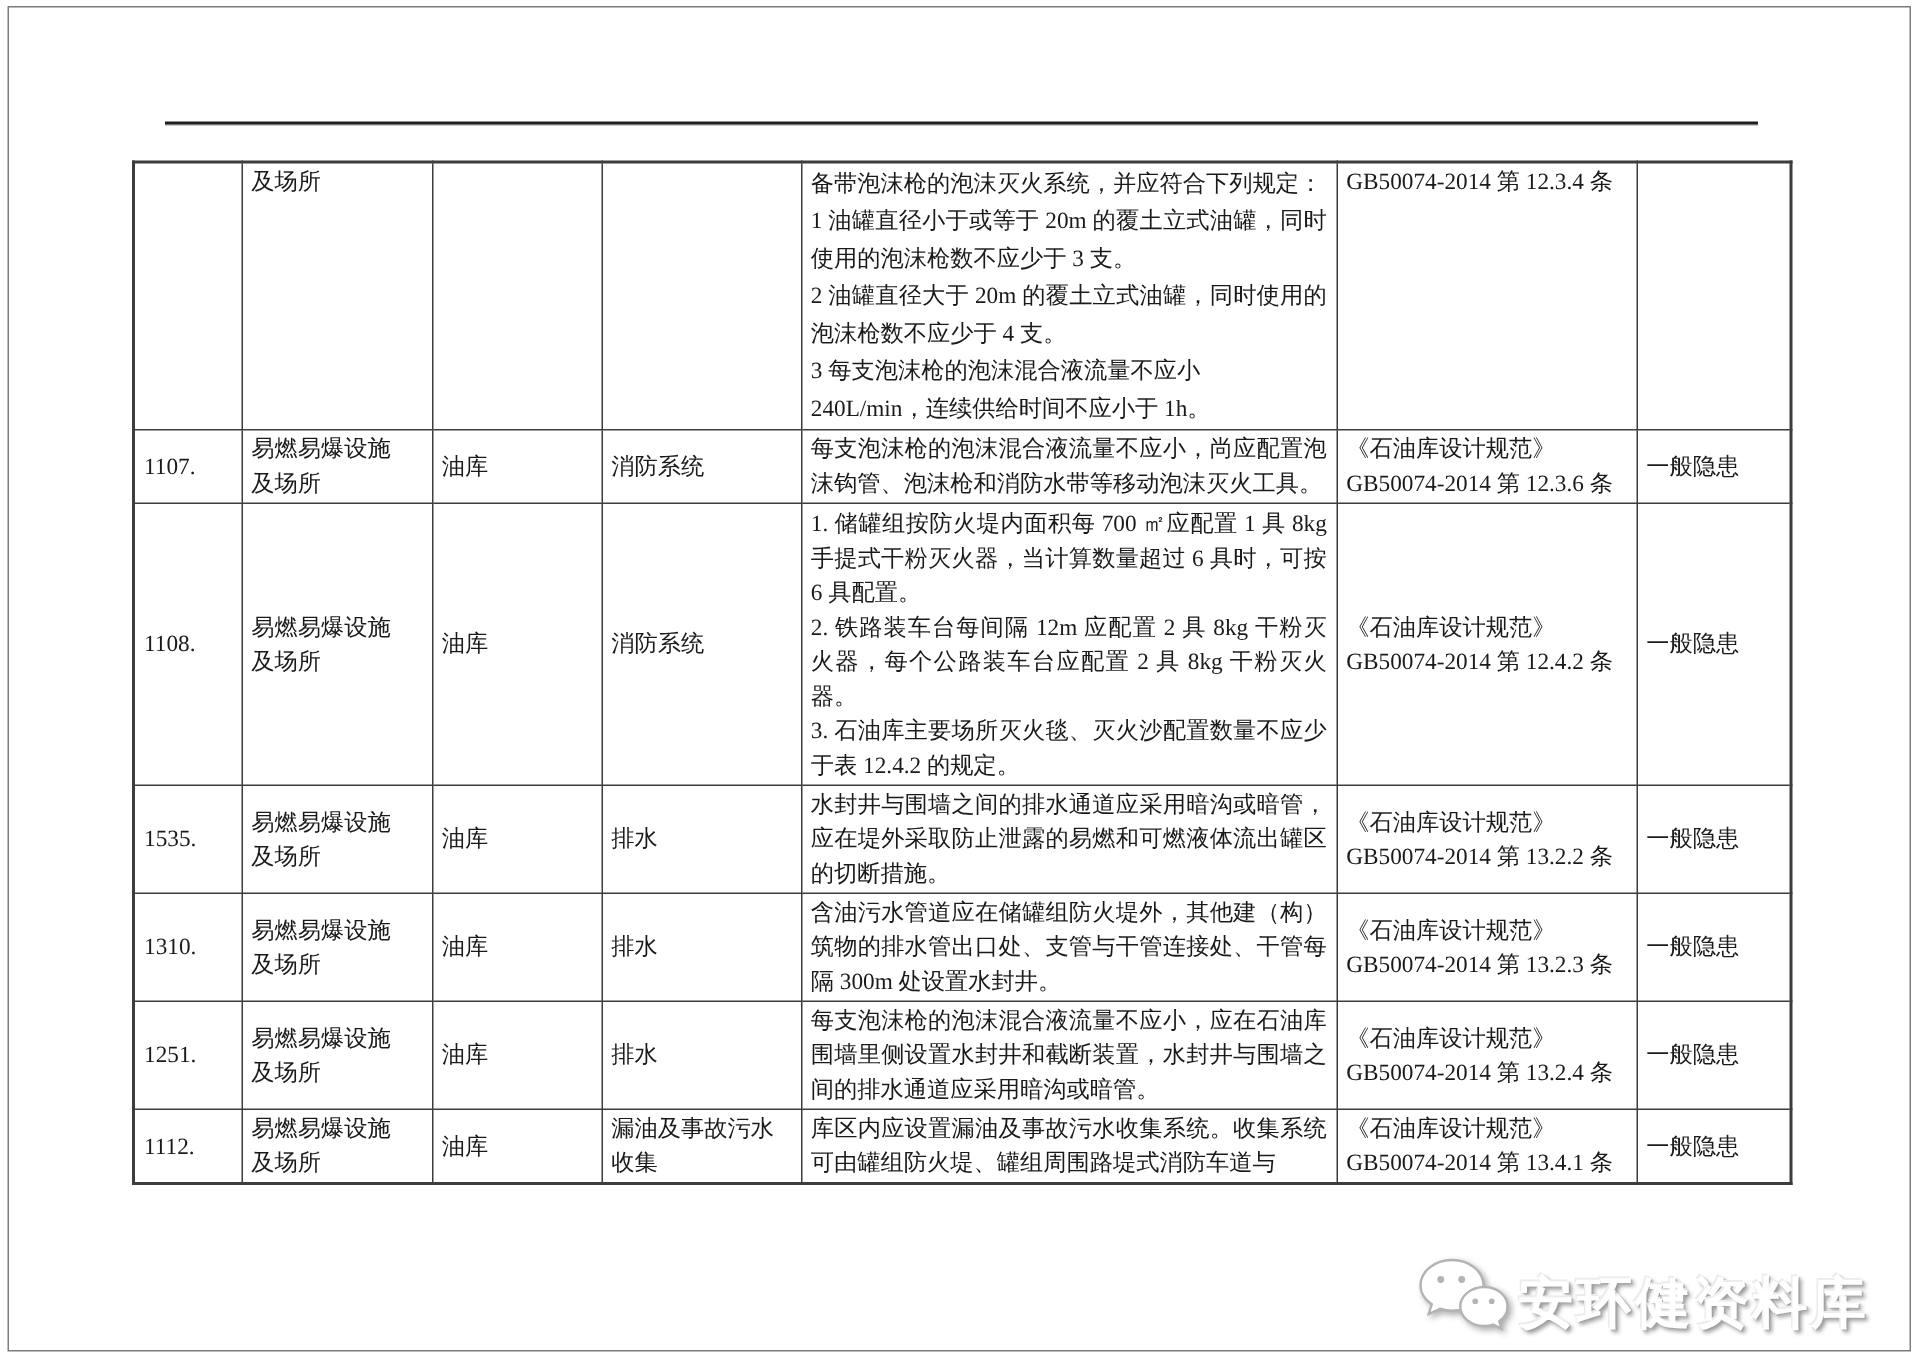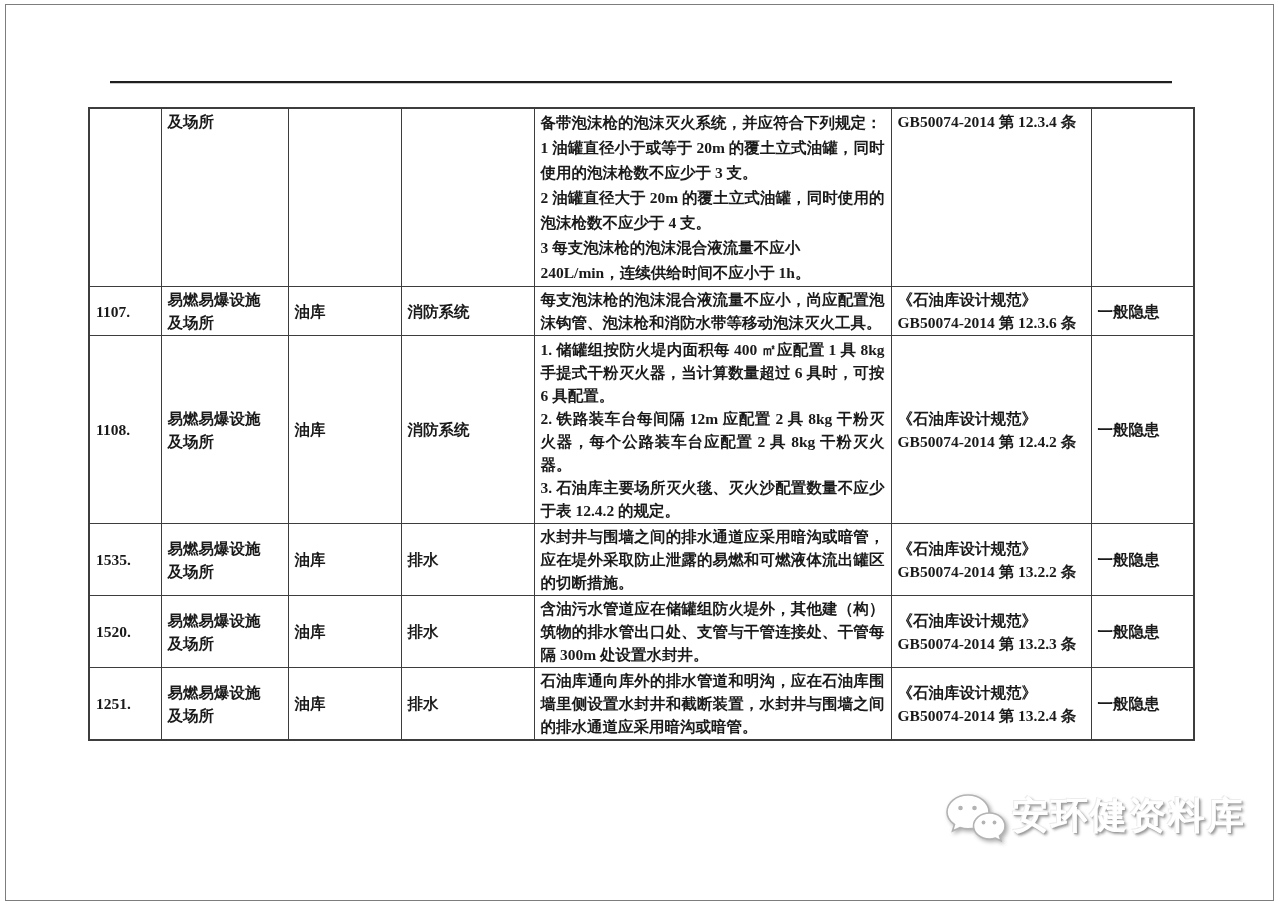--- a/index.html
+++ b/index.html
@@ -23,37 +23,37 @@
   }
   table.grid td{
     border:1px solid #3d3d3d;
     padding:1px 6px;
     vertical-align:middle;
     white-space:pre-line;
     font-size:15.5px;
     line-height:23px;
     overflow:hidden;
   }
-  table.grid{border:2px solid #3d3d3d;font-weight:bold;}
+  table.grid{border:2px solid #3d3d3d;}
   td.col-id{padding-left:8px;}
   td.col-desc{text-align:justify;}
   td.col-ref{font-size:15px;line-height:25px;padding-left:8px;margin-left:12px;}
   td.col-sev{}
   tr.row-cont td{vertical-align:top;}
   tr.row-cont td.col-desc{line-height:25px;}
   #grid tbody tr:nth-child(1){height:175px;}
   #grid tbody tr:nth-child(2){height:47px;}
   #grid tbody tr:nth-child(3){height:188px;}
   #grid tbody tr:nth-child(4){height:70px;}
   #grid tbody tr:nth-child(5){height:72px;}
   #grid tbody tr:nth-child(6){height:72px;}
   #grid tbody tr:nth-child(7){height:49px;}
   .watermark{
-    position:absolute;right:34px;top:791px;
-    display:flex;align-items:flex-start;gap:6px;
+    position:absolute;right:34px;top:836px;
+    display:flex;align-items:flex-end;gap:6px;
     user-select:none;
   }
   .watermark-text{
     font-size:37px;font-weight:bold;letter-spacing:2px;
     color:#ffffff;
     text-shadow:-1px -1px 0 #ececec, 2px 2px 3px #9b9b9b, 1px 1px 1px #b5b5b5;
     font-family:"Liberation Sans","DejaVu Sans",sans-serif;
   }
   .wechat-icon svg{
     filter:drop-shadow(2px 2px 2px #aaaaaa);
@@ -100,58 +100,70 @@
     <td class="col-ref">《石油库设计规范》
 GB50074-2014 第 12.3.6 条</td>
     <td class="col-sev">一般隐患</td>
   </tr>
       <tr>
     <td class="col-id">1108.</td>
     <td class="col-facility">易燃易爆设施
 及场所</td>
     <td class="col-area">油库</td>
     <td class="col-category">消防系统</td>
-    <td class="col-desc">1.  储罐组按防火堤内面积每 400 ㎡应配置 1 具 8kg 手提式干粉灭火器，当计算数量超过 6 具时，可按 6 具配置。
+    <td class="col-desc">1.  储罐组按防火堤内面积每 700 ㎡应配置 1 具 8kg 手提式干粉灭火器，当计算数量超过 6 具时，可按 6 具配置。
 2.  铁路装车台每间隔 12m 应配置 2 具 8kg 干粉灭火器，每个公路装车台应配置 2 具 8kg 干粉灭火器。
 3.  石油库主要场所灭火毯、灭火沙配置数量不应少于表 12.4.2 的规定。</td>
     <td class="col-ref">《石油库设计规范》
 GB50074-2014 第 12.4.2 条</td>
     <td class="col-sev">一般隐患</td>
   </tr>
       <tr>
     <td class="col-id">1535.</td>
     <td class="col-facility">易燃易爆设施
 及场所</td>
     <td class="col-area">油库</td>
     <td class="col-category">排水</td>
     <td class="col-desc">水封井与围墙之间的排水通道应采用暗沟或暗管，应在堤外采取防止泄露的易燃和可燃液体流出罐区的切断措施。</td>
     <td class="col-ref">《石油库设计规范》
 GB50074-2014 第 13.2.2 条</td>
     <td class="col-sev">一般隐患</td>
   </tr>
       <tr>
-    <td class="col-id">1520.</td>
+    <td class="col-id">1310.</td>
     <td class="col-facility">易燃易爆设施
 及场所</td>
     <td class="col-area">油库</td>
     <td class="col-category">排水</td>
     <td class="col-desc">含油污水管道应在储罐组防火堤外，其他建（构）筑物的排水管出口处、支管与干管连接处、干管每隔 300m 处设置水封井。</td>
     <td class="col-ref">《石油库设计规范》
 GB50074-2014 第 13.2.3 条</td>
     <td class="col-sev">一般隐患</td>
   </tr>
       <tr>
     <td class="col-id">1251.</td>
     <td class="col-facility">易燃易爆设施
 及场所</td>
     <td class="col-area">油库</td>
     <td class="col-category">排水</td>
-    <td class="col-desc">石油库通向库外的排水管道和明沟，应在石油库围墙里侧设置水封井和截断装置，水封井与围墙之间的排水通道应采用暗沟或暗管。</td>
+    <td class="col-desc">每支泡沫枪的泡沫混合液流量不应小，应在石油库围墙里侧设置水封井和截断装置，水封井与围墙之间的排水通道应采用暗沟或暗管。</td>
     <td class="col-ref">《石油库设计规范》
 GB50074-2014 第 13.2.4 条</td>
+    <td class="col-sev">一般隐患</td>
+  </tr>
+      <tr>
+    <td class="col-id">1112.</td>
+    <td class="col-facility">易燃易爆设施
+及场所</td>
+    <td class="col-area">油库</td>
+    <td class="col-category">漏油及事故污水
+收集</td>
+    <td class="col-desc">库区内应设置漏油及事故污水收集系统。收集系统可由罐组防火堤、罐组周围路堤式消防车道与</td>
+    <td class="col-ref">《石油库设计规范》
+GB50074-2014 第 13.4.1 条</td>
     <td class="col-sev">一般隐患</td>
   </tr>
     </tbody>
 </table>
 
 <div class="watermark">
   <span class="wechat-icon">
     <svg width="62" height="58" viewBox="0 0 62 58" xmlns="http://www.w3.org/2000/svg">
       <g fill="#ffffff" stroke="#b3b3b3" stroke-width="1.6">
         <path d="M24 4 C12 4 3 12 3 21 C3 26 6 30.5 10.5 33.5 L8.5 40 L16 36.5 C18.5 37.3 21.2 37.8 24 37.8 C36 37.8 45 30 45 21 C45 12 36 4 24 4 Z"></path>

